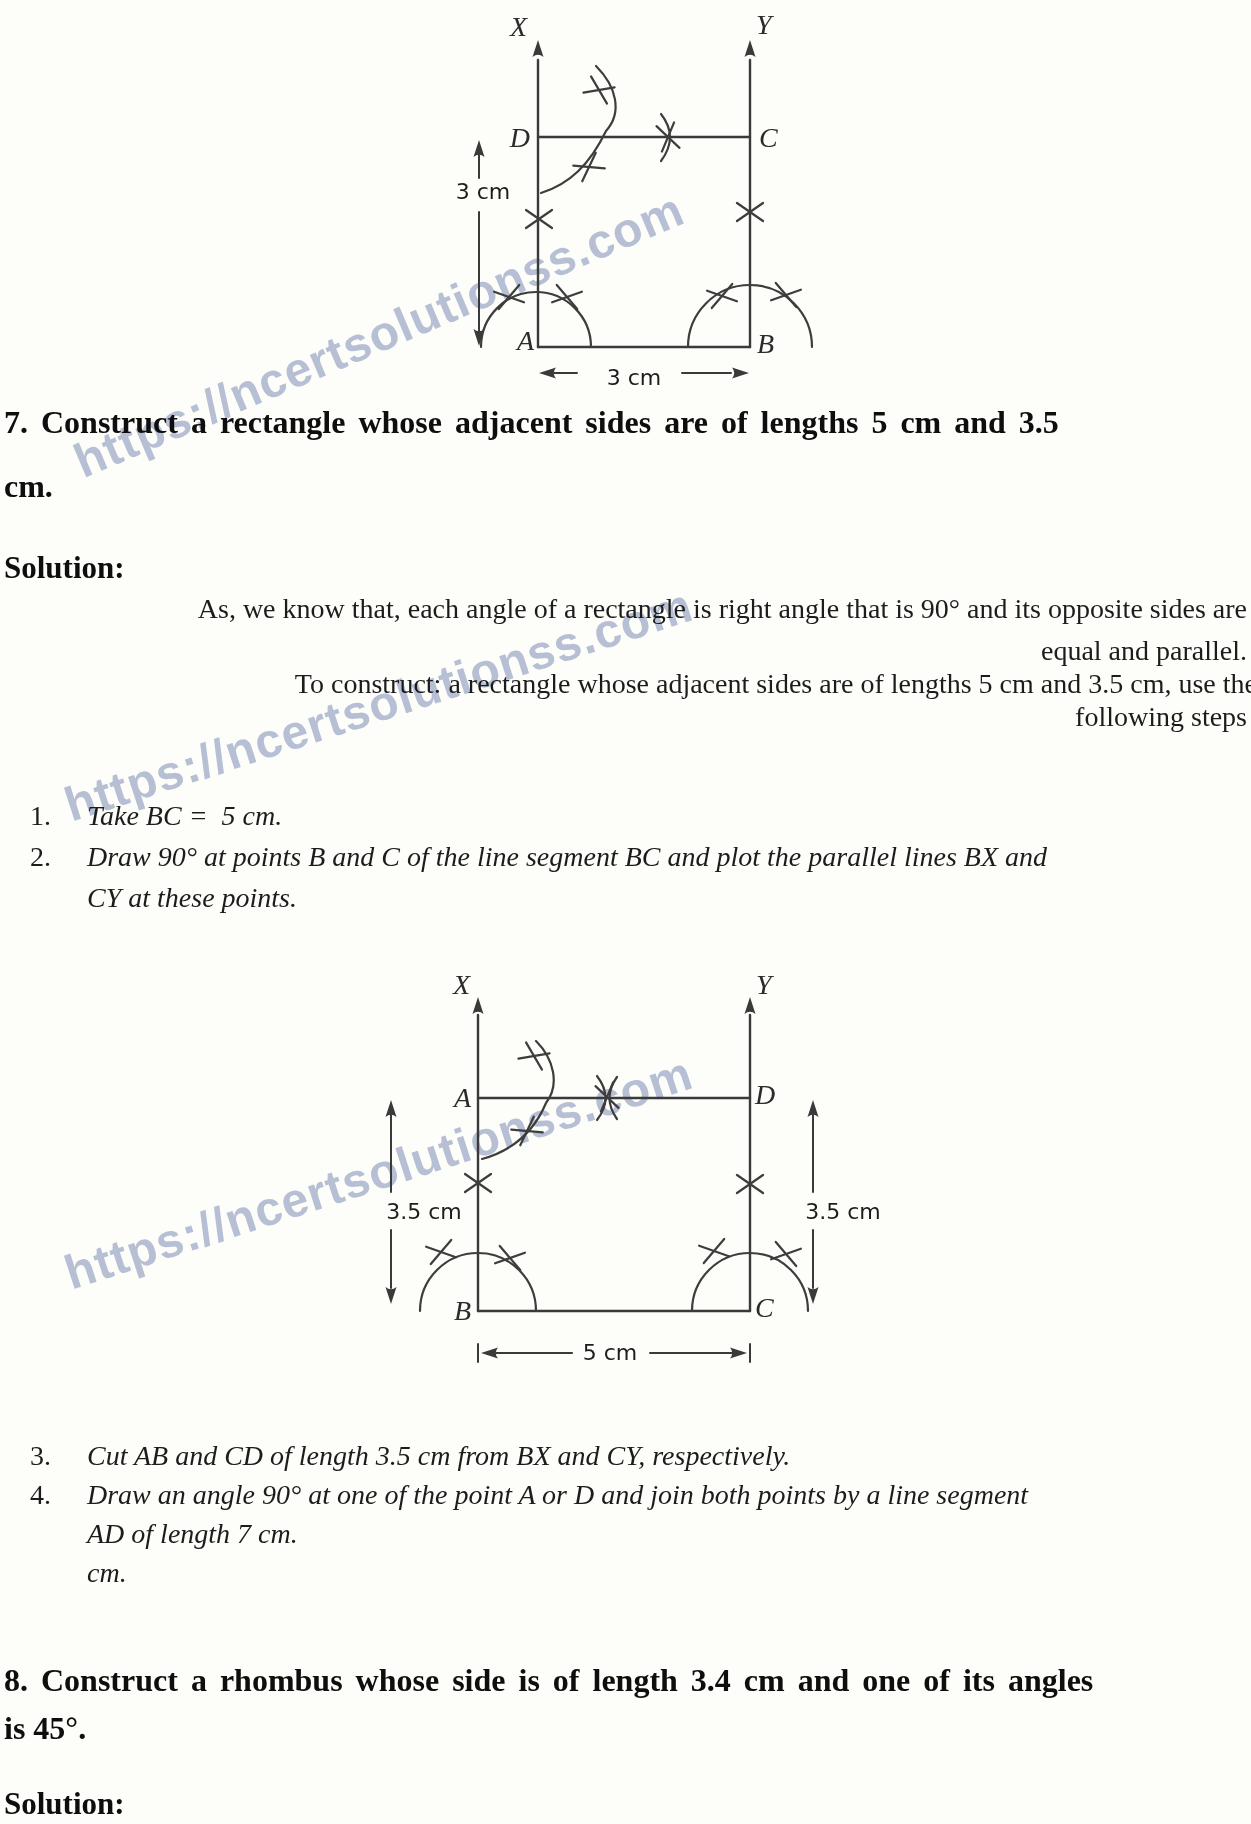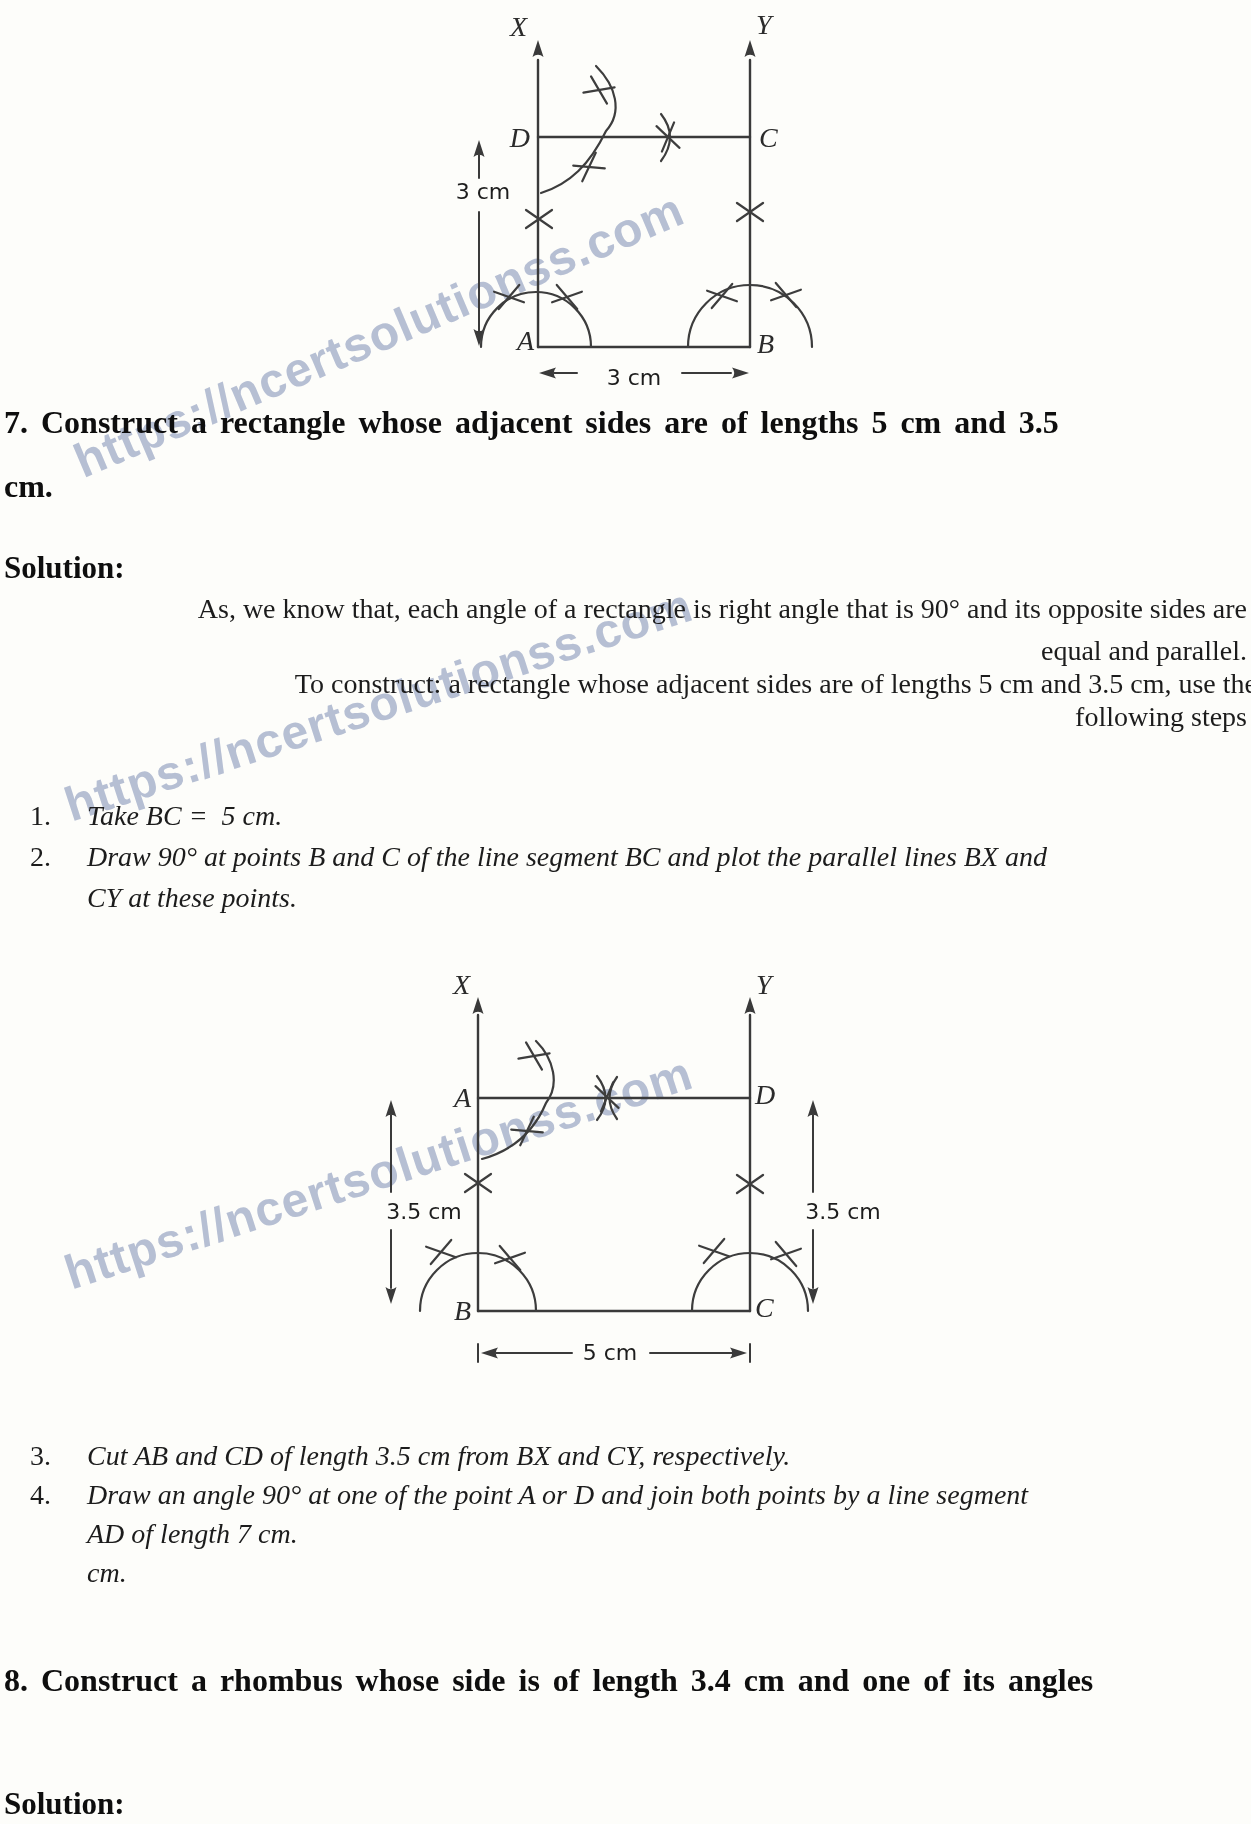--- a/index.html
+++ b/index.html
@@ -205,16 +205,17 @@
   <div class="step lh39" style="top:1475px;">
     <div class="n">4.</div>
     <div class="lines">
       <div>Draw an angle 90° at one of the point A or D and join both points by a line segment</div>
       <div>AD of length 7 cm.</div>
       <div>cm.</div>
     </div>
   </div>
 
   <div class="tb h" style="top:1662px;">8. Construct a rhombus whose side is of length 3.4 cm and one of its angles</div>
+  <div class="tb h2" style="top:1710px;">is 45°.</div>
 
   <div class="tb h2" style="top:1786px; font-size:31px;">Solution:</div>
 
 </div>
 
 </body></html>

